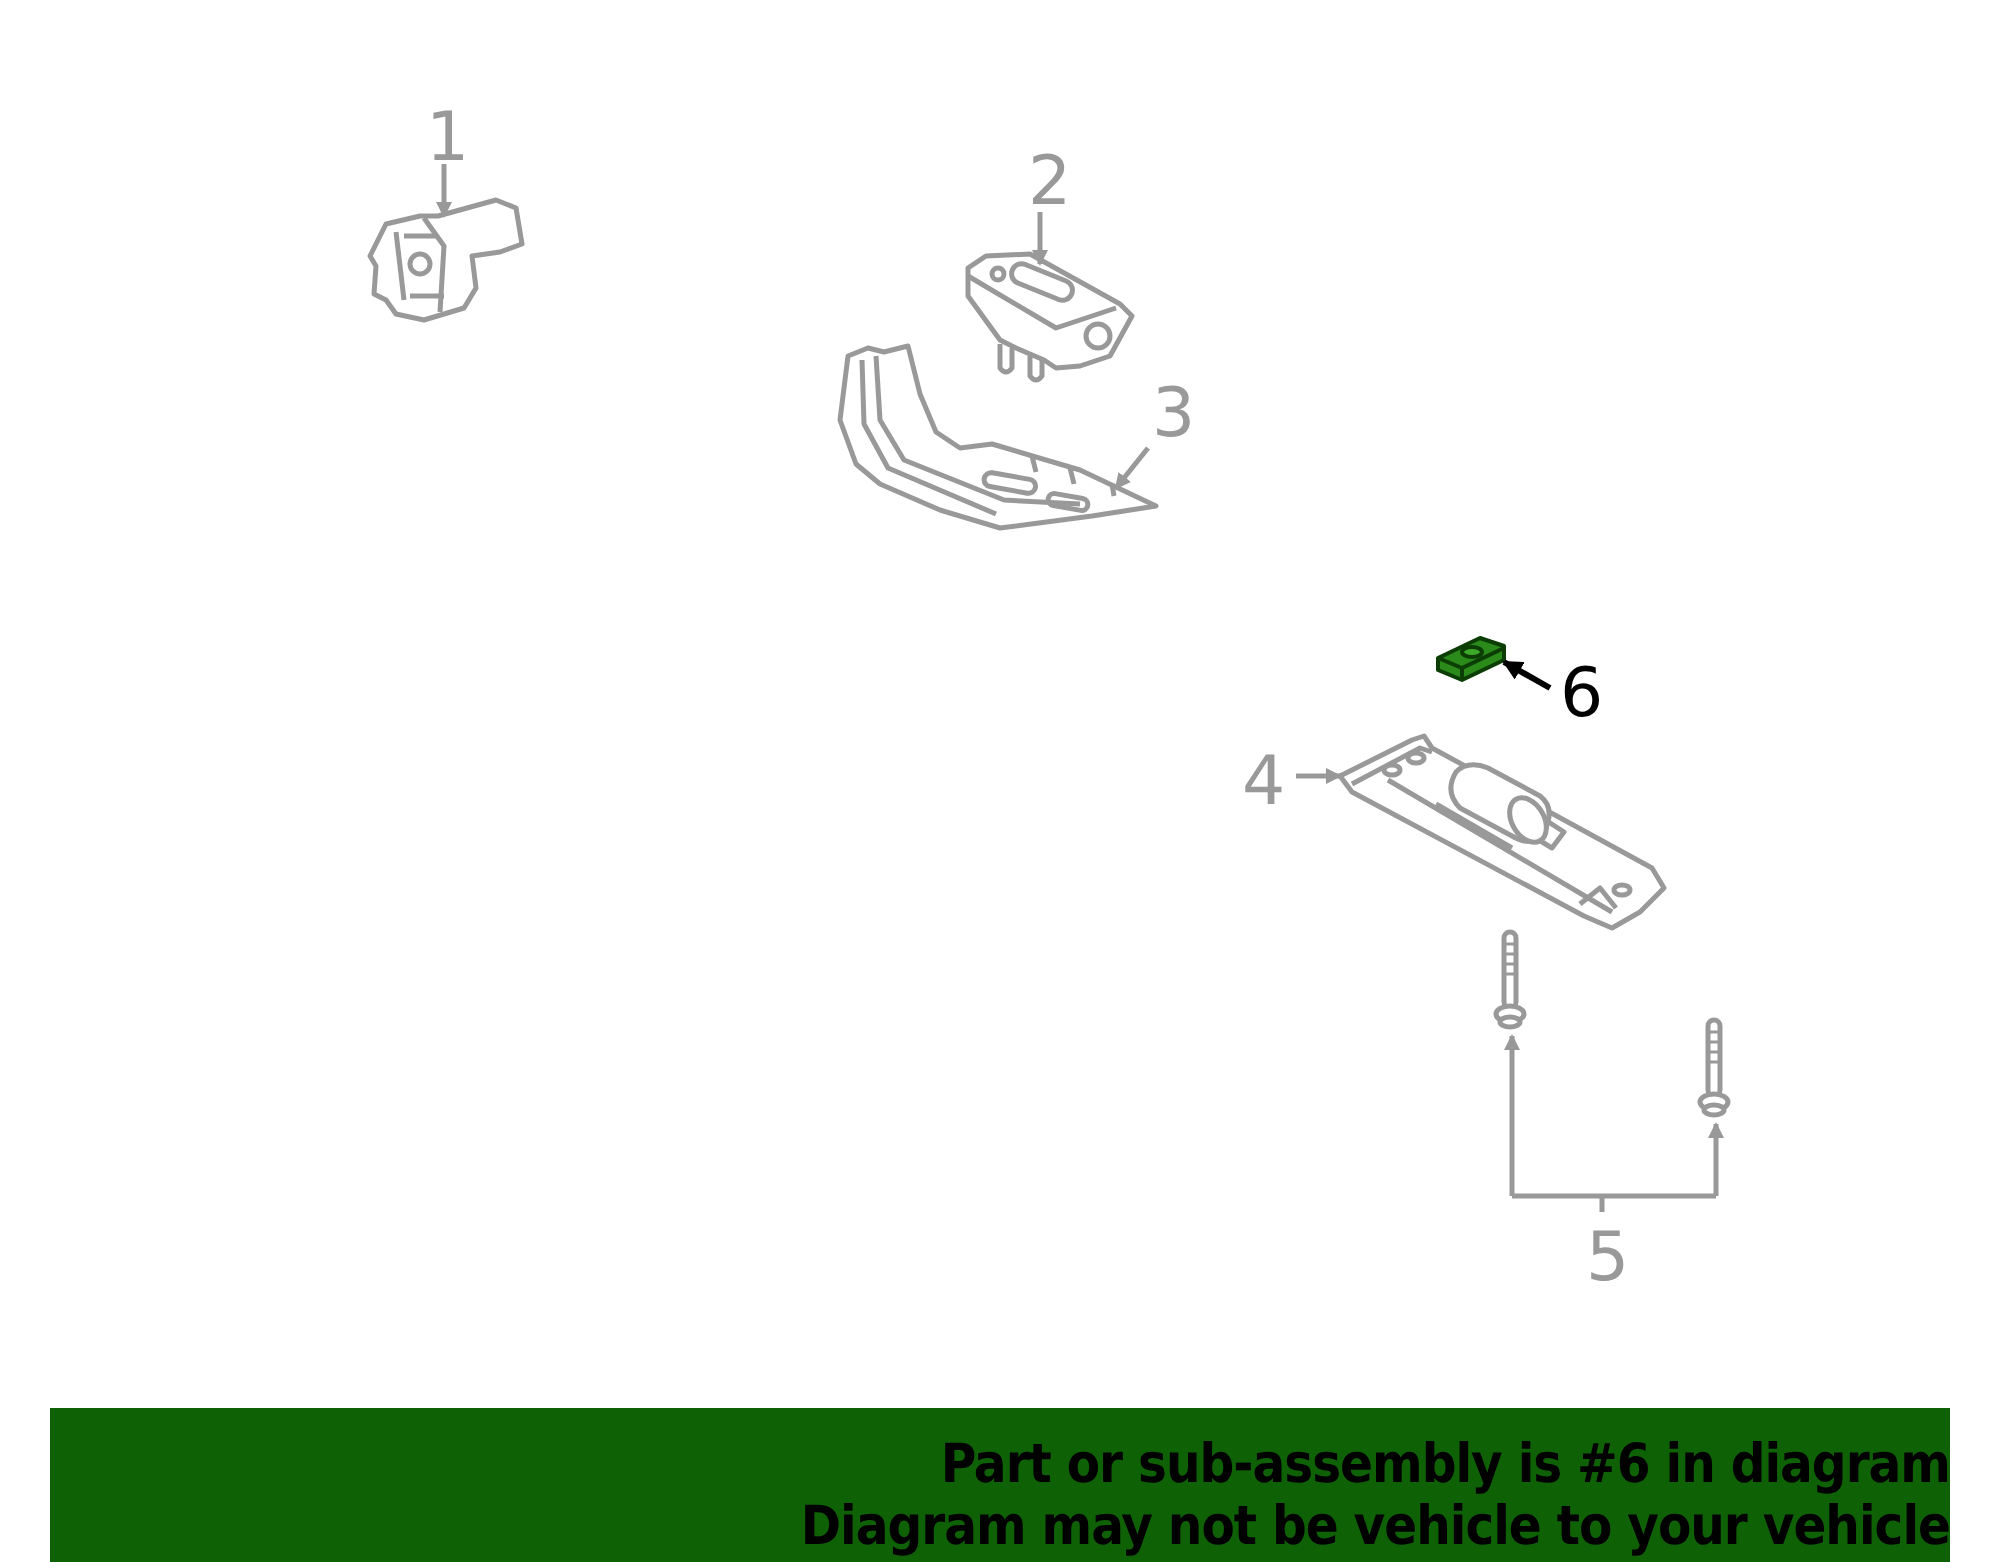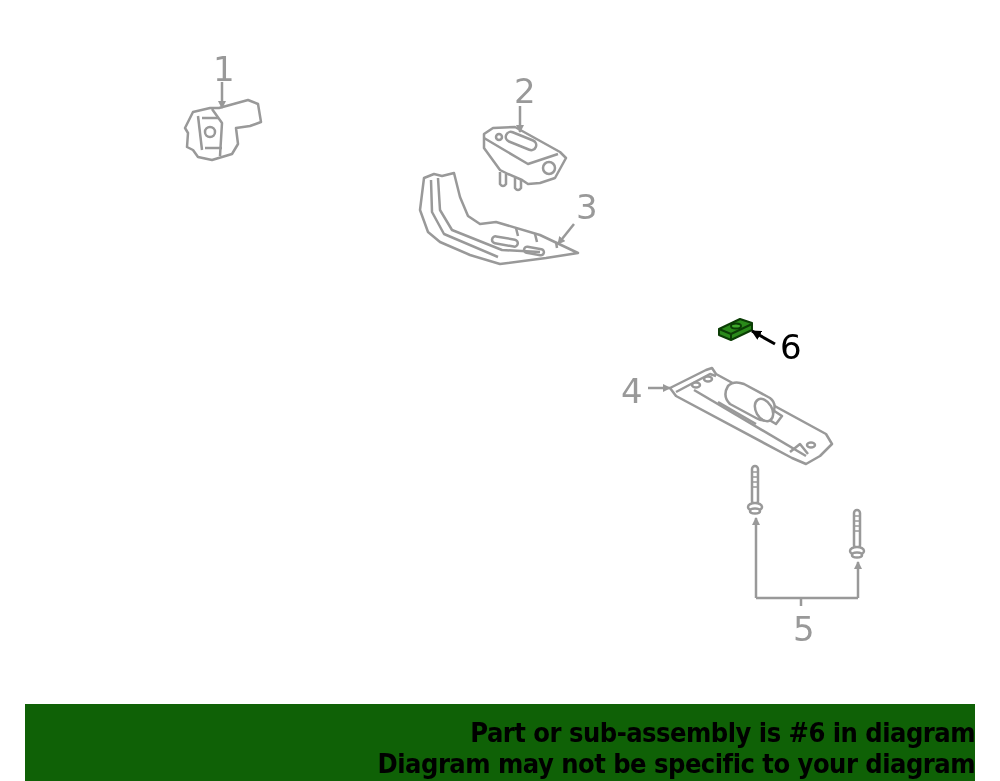--- a/index.html
+++ b/index.html
@@ -98,14 +98,14 @@
 
 <div class="callout" style="left:213px;top:52px;">1</div>
 <div class="callout" style="left:514px;top:74px;">2</div>
 <div class="callout" style="left:576px;top:190px;">3</div>
 <div class="callout" style="left:621px;top:374px;">4</div>
 <div class="callout" style="left:793px;top:612px;">5</div>
 <div class="callout active" style="left:780px;top:330px;">6</div>
 
 <div id="banner">
   <span>Part or sub-assembly is #6 in diagram</span>
-  <span>Diagram may not be specific to your diagram</span>
+  <span>Diagram may not be vehicle to your vehicle</span>
 </div>
 
 </body></html>

